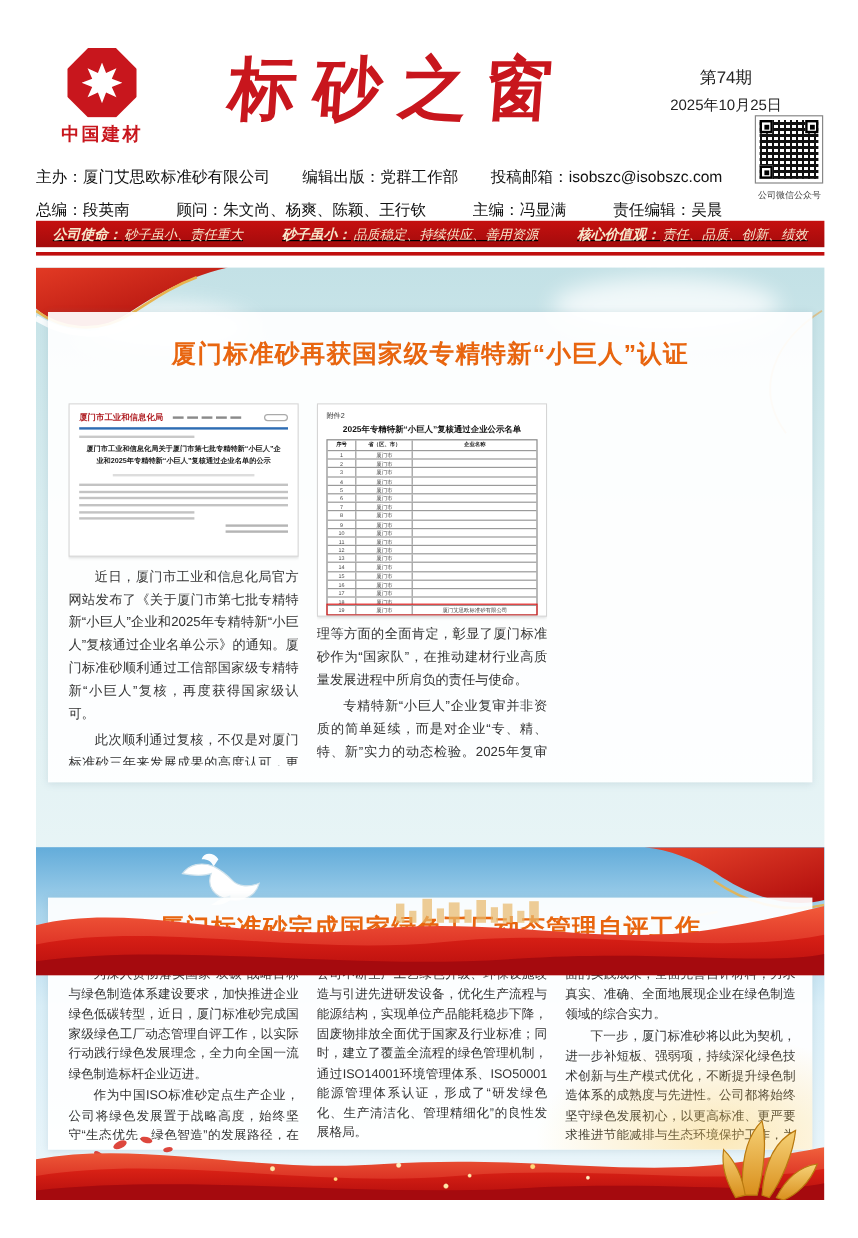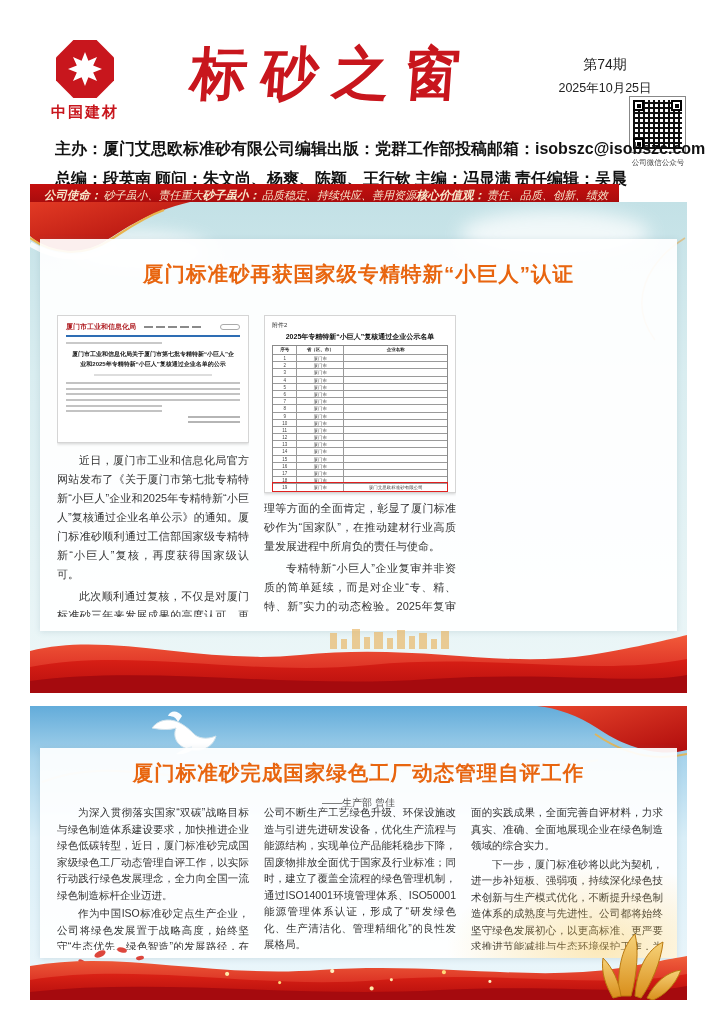--- a/index.html
+++ b/index.html
@@ -23,34 +23,34 @@
   .qr { position:absolute; left:629px; top:96px; width:57px; height:57px; background:#fff; border:1px solid #888; padding:3px; }
   .qr-inner { width:100%; height:100%; position:relative;
     background-image:repeating-linear-gradient(0deg,#111 0 2px,transparent 2px 5px),
                      repeating-linear-gradient(90deg,#111 0 2px,transparent 2px 5px);
     background-size:100% 100%; }
   .qr-f { position:absolute; width:11px; height:11px; border:2.5px solid #000; background:#fff; }
   .qr-f::after { content:""; position:absolute; left:2px; top:2px; width:4px; height:4px; background:#000; }
   .qr-f.tl { left:0; top:0; } .qr-f.tr { right:0; top:0; } .qr-f.bl { left:0; bottom:0; }
   .qr-cap { position:absolute; left:620px; top:158px; width:76px; text-align:center; font-size:7.5px; color:#444; }
 
-  .masthead { position:absolute; left:55px; top:139px; width:572px; font-size:16px; font-weight:700; color:#111; }
+  .masthead { position:absolute; left:30px; top:139px; width:572px; font-size:13px; font-weight:400; color:#111; }
   .m-row { display:flex; justify-content:space-between; margin-bottom:9px; white-space:nowrap; }
 
   
-  .banner { position:absolute; left:30px; top:184px; width:589px; height:22px;
+  .banner { position:absolute; left:30px; top:184px; width:657px; height:22px;
     background:linear-gradient(#C5100F,#A30B0C); display:flex; align-items:center;
-    justify-content:space-between; padding:0 14px; }
+    justify-content:space-between; padding:0 14px;text-decoration:underline; }
   .b-item { color:#F7E8CC; font-size:11px; font-style:italic; white-space:nowrap; }
   .b-item b { font-size:11.5px; font-style:italic; margin-right:2px; }
   .red-line { position:absolute; left:30px; top:210px; width:657px; height:2.5px; background:#C00E0E; }
 
   
   .band { position:absolute; left:30px; width:657px; overflow:hidden; }
-  .band1 { top:202px; height:491px; background:linear-gradient(#C3E1E6 0%,#D9EDF0 35%,#EDF7F8 100%); }
+  .band1 { top:223px; height:590px; background:linear-gradient(#C3E1E6 0%,#D9EDF0 35%,#EDF7F8 100%); }
   .band2 { top:706px; height:294px; background:linear-gradient(#63ACDA 0%,#A8D4EC 18%,#D9EEF7 45%,#EDF7FB 100%); }
   .cloud { position:absolute; background:#fff; border-radius:50%; filter:blur(9px); opacity:.75; }
 
   .card { position:absolute; background:rgba(255,255,255,.93); box-shadow:0 1px 6px rgba(90,130,150,.18); }
   .card1 { left:10px; top:37px; width:637px; height:392px; }
   .card2 { left:10px; top:42px; width:637px; height:210px; }
 
   .art-title { text-align:center; font-size:20.5px; font-weight:bold; color:#E8650F; letter-spacing:1px; }
   .card1 .art-title { margin-top:21px; }
   .card2 .art-title { margin-top:11px; }

